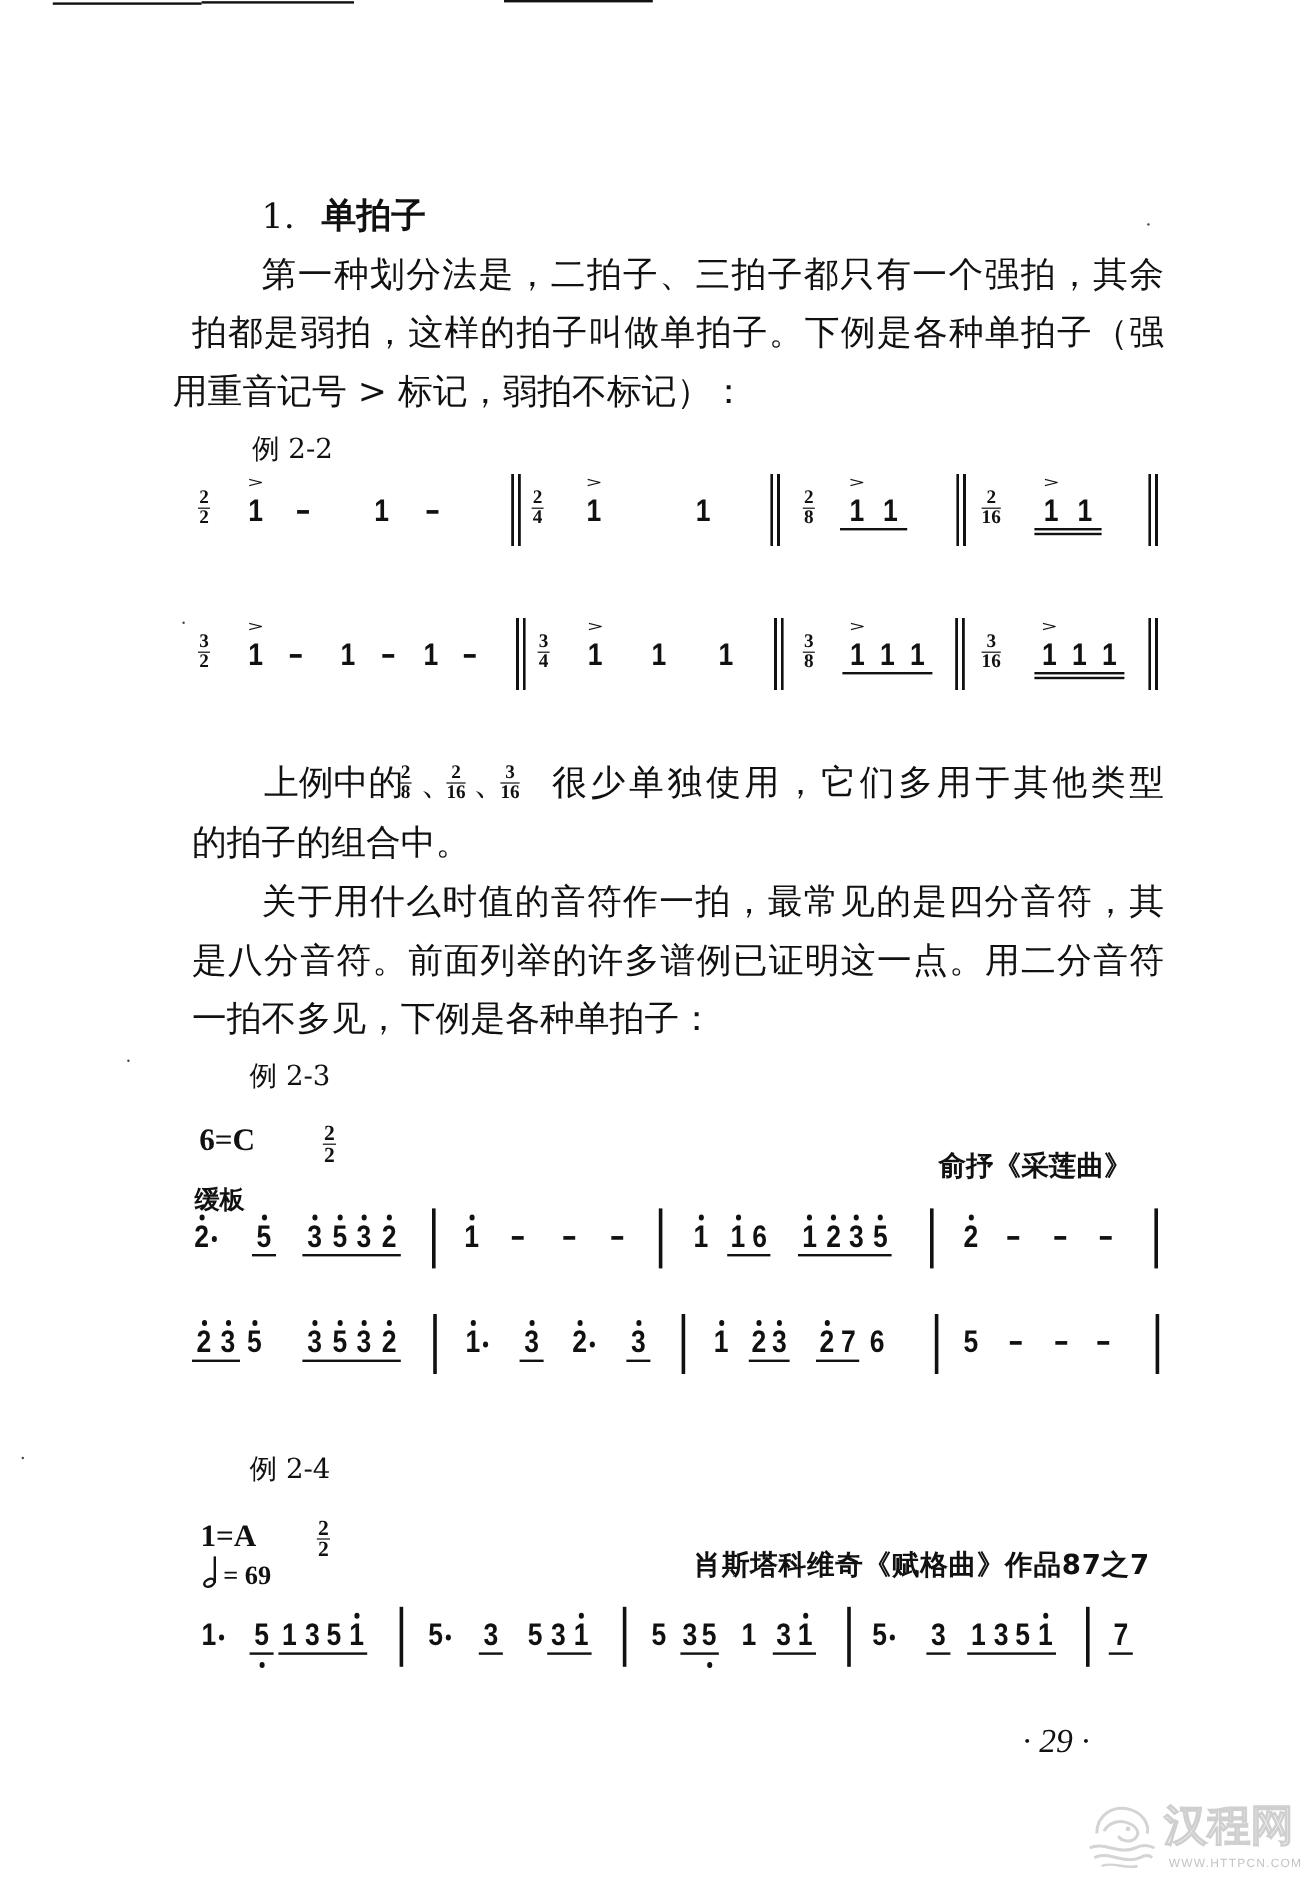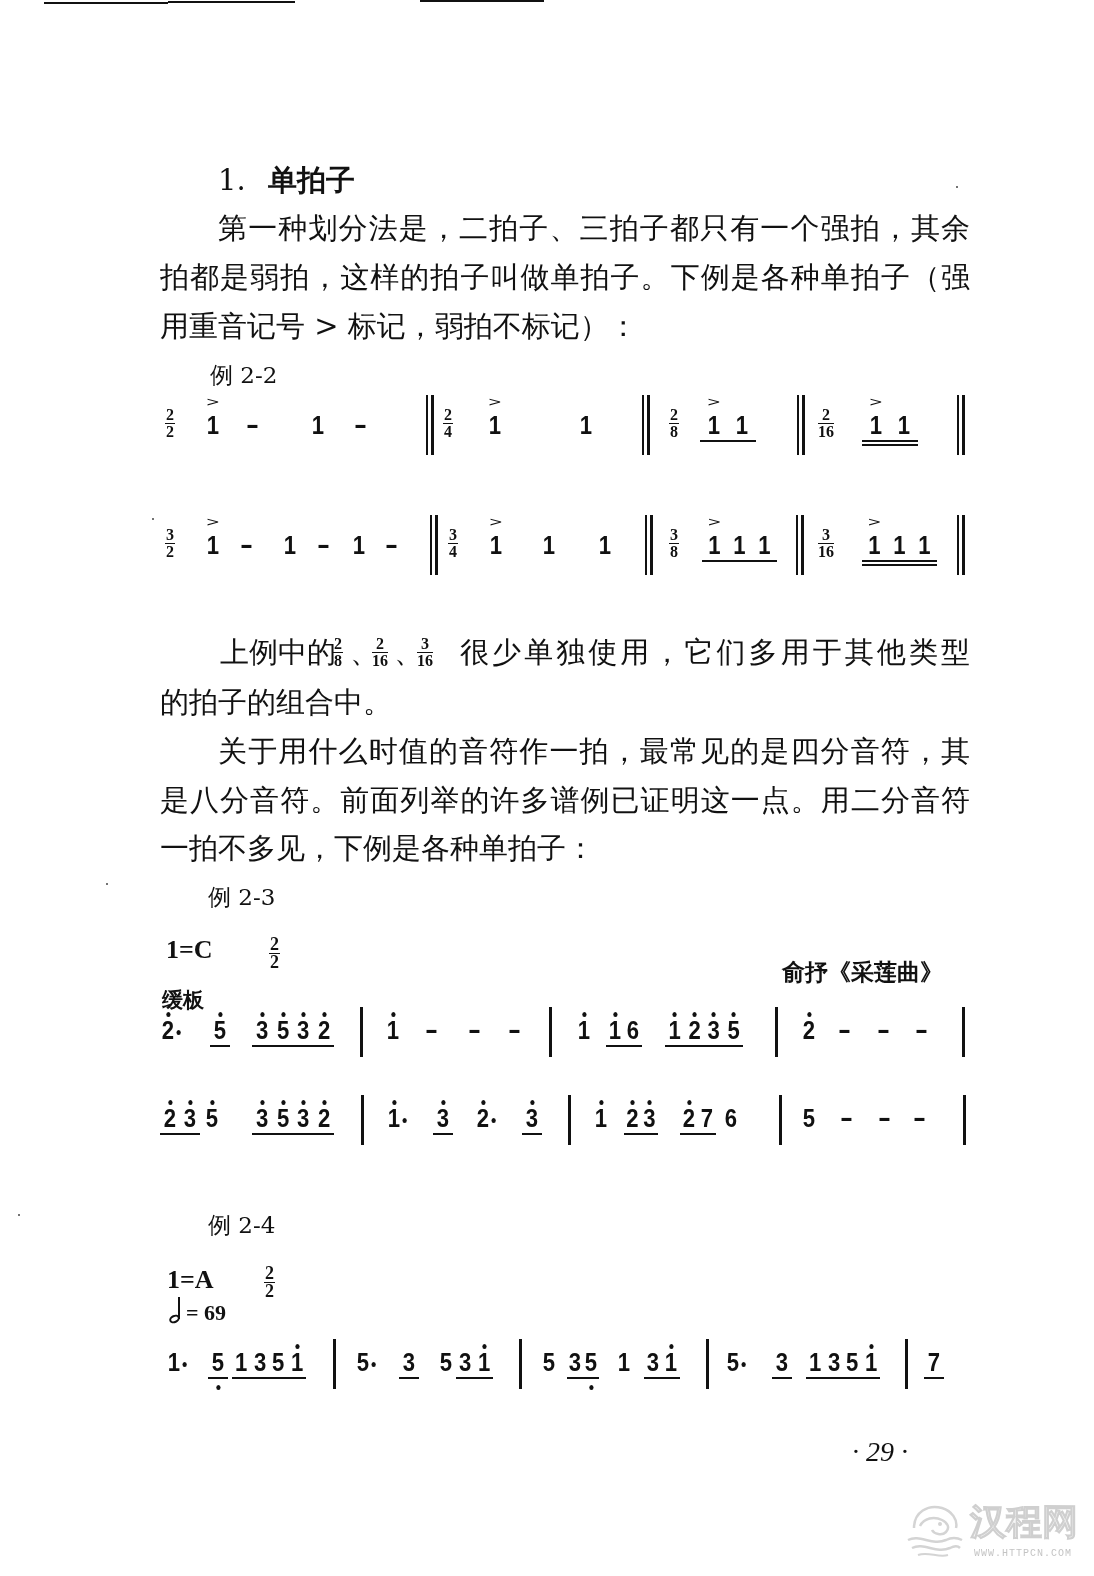--- a/index.html
+++ b/index.html
@@ -29,41 +29,41 @@
 .bar{position:absolute;top:-23px;height:50px;width:3px;background:#111}
 .bar[data-style="double"]{top:-30px;height:60px;width:8px;background:linear-gradient(90deg,#111 0 2.5px,transparent 2.5px 5.5px,#111 5.5px 8px)}
 .key{position:absolute;font-family:"Liberation Serif",serif;font-weight:bold;font-size:26px;line-height:30px;white-space:nowrap;color:#111}
 .attr{position:absolute;font-family:"DejaVu Sans",sans-serif;font-weight:bold;font-size:23px;line-height:28px;white-space:nowrap;color:#111}
 .halfnote{position:absolute;width:14px;height:26px}
 .halfnote .head{position:absolute;left:0;bottom:0;width:11px;height:8px;border:2px solid #111;border-radius:50%;transform:rotate(-25deg)}
 .halfnote .stem{position:absolute;left:9px;top:0;width:2px;height:22px;background:#111}
 .tempo{position:absolute;font-family:"Liberation Serif",serif;font-weight:bold;font-size:22px;line-height:26px;white-space:nowrap}
 .pgno{position:absolute;font-family:"Liberation Serif",serif;font-style:italic;font-size:28px;line-height:32px;white-space:nowrap;color:#111}
 .wm-brand{position:absolute;font-family:"DejaVu Sans",sans-serif;font-weight:bold;font-size:36px;line-height:40px;color:#f6f6f6;-webkit-text-stroke:1px #cfcfcf;white-space:nowrap}
-.wm-url{position:absolute;font-family:Liberation Mono, monospace;font-size:10px;line-height:12px;letter-spacing:1px;color:#c4c4c4;white-space:nowrap}
+.wm-url{position:absolute;font-family:Liberation Sans, sans-serif;font-size:10px;line-height:12px;letter-spacing:1px;color:#c4c4c4;white-space:nowrap}
 </style>
 </head>
 <body>
 
 <div class="page">
 
   <div class="rule" style="left:44px;top:2px;width:124px"></div>
   <div class="rule" style="left:168px;top:1px;width:127px"></div>
   <div class="rule" style="left:420px;top:0px;width:124px"></div>
   <div class="speck" style="left:956px;top:186px"></div>
   <div class="speck" style="left:152px;top:518px"></div>
   <div class="speck" style="left:106px;top:883px"></div>
   <div class="speck" style="left:18px;top:1214px"></div>
 
   <div class="t" style="left:218px;top:162px">1.</div>
   <div class="t hb" style="left:268px;top:162px">单拍子</div>
 
   <div class="t jl" style="left:218px;top:210px;width:752px">第一种划分法是，二拍子、三拍子都只有一个强拍，其余的</div>
   <div class="t jl" style="left:160px;top:259px;width:810px">拍都是弱拍，这样的拍子叫做单拍子。下例是各种单拍子（强拍</div>
-  <div class="t" style="left:160px;top:308px">用重音记号 &gt; 标记，弱拍不标记）：</div>
+  <div class="t" style="left:144px;top:308px">用重音记号 &gt; 标记，弱拍不标记）：</div>
 
   <div class="lbl" style="left:210px;top:361px">例 2-2</div>
 
   <div class="row" style="top:425px">
     <div class="frac ts" style="left:165px">
         <span class="num">2</span>
         <span class="den">2</span>
       </div>
     <div class="grp" style="left:203px" data-ul="0">
         <span class="n" data-acc="1">1</span>
@@ -175,21 +175,21 @@
       <span class="den">16</span>
     </div>
   <div class="t" style="left:160px;top:684px">的拍子的组合中。</div>
   <div class="t jl" style="left:460px;top:634px;width:510px">很少单独使用，它们多用于其他类型</div>
 
   <div class="t jl" style="left:218px;top:733px;width:752px">关于用什么时值的音符作一拍，最常见的是四分音符，其次</div>
   <div class="t jl" style="left:160px;top:782px;width:810px">是八分音符。前面列举的许多谱例已证明这一点。用二分音符作</div>
   <div class="t" style="left:160px;top:830px">一拍不多见，下例是各种单拍子：</div>
 
   <div class="lbl" style="left:208px;top:883px">例 2-3</div>
-  <div class="key" style="left:166px;top:935px">1=C</div>
+  <div class="key" style="left:166px;top:935px">6=C</div>
   <div class="frac" style="left:269px;top:937px;font-size:18px;line-height:15px">
       <span class="num">2</span>
       <span class="den">2</span>
     </div>
   <div class="attr" style="left:162px;top:986px;font-size:21px">缓板</div>
   <div class="attr" style="left:782px;top:958px">俞抒《采莲曲》</div>
 
   <div class="row" ster="" style="top:1030px">
     <div class="grp" style="left:158px" data-ul="0">
         <span class="n" data-oct="1" data-aug="1">2</span>
@@ -290,20 +290,21 @@
   <div class="key" style="left:167px;top:1265px">1=A</div>
   <div class="frac" style="left:264px;top:1266px;font-size:18px;line-height:15px">
       <span class="num">2</span>
       <span class="den">2</span>
     </div>
   <div class="halfnote" style="left:169px;top:1297px">
       <span class="stem"></span>
       <span class="head"></span>
     </div>
   <div class="tempo" style="left:186px;top:1300px"><span>=</span> <span>69</span></div>
+  <div class="attr" style="left:578px;top:1291px;letter-spacing:0.6px">肖斯塔科维奇《赋格曲》作品87之7</div>
 
   <div class="row" style="top:1362px">
     <div class="grp" style="left:164px" data-ul="0">
         <span class="n" data-aug="1">1</span>
       </div>
     <div class="grp" style="left:208px" data-ul="1">
         <span class="n" data-oct="-1">5</span>
       </div>
     <div class="grp" style="left:232px;--nw:18.5px" data-ul="1">
         <span class="n">1</span>

